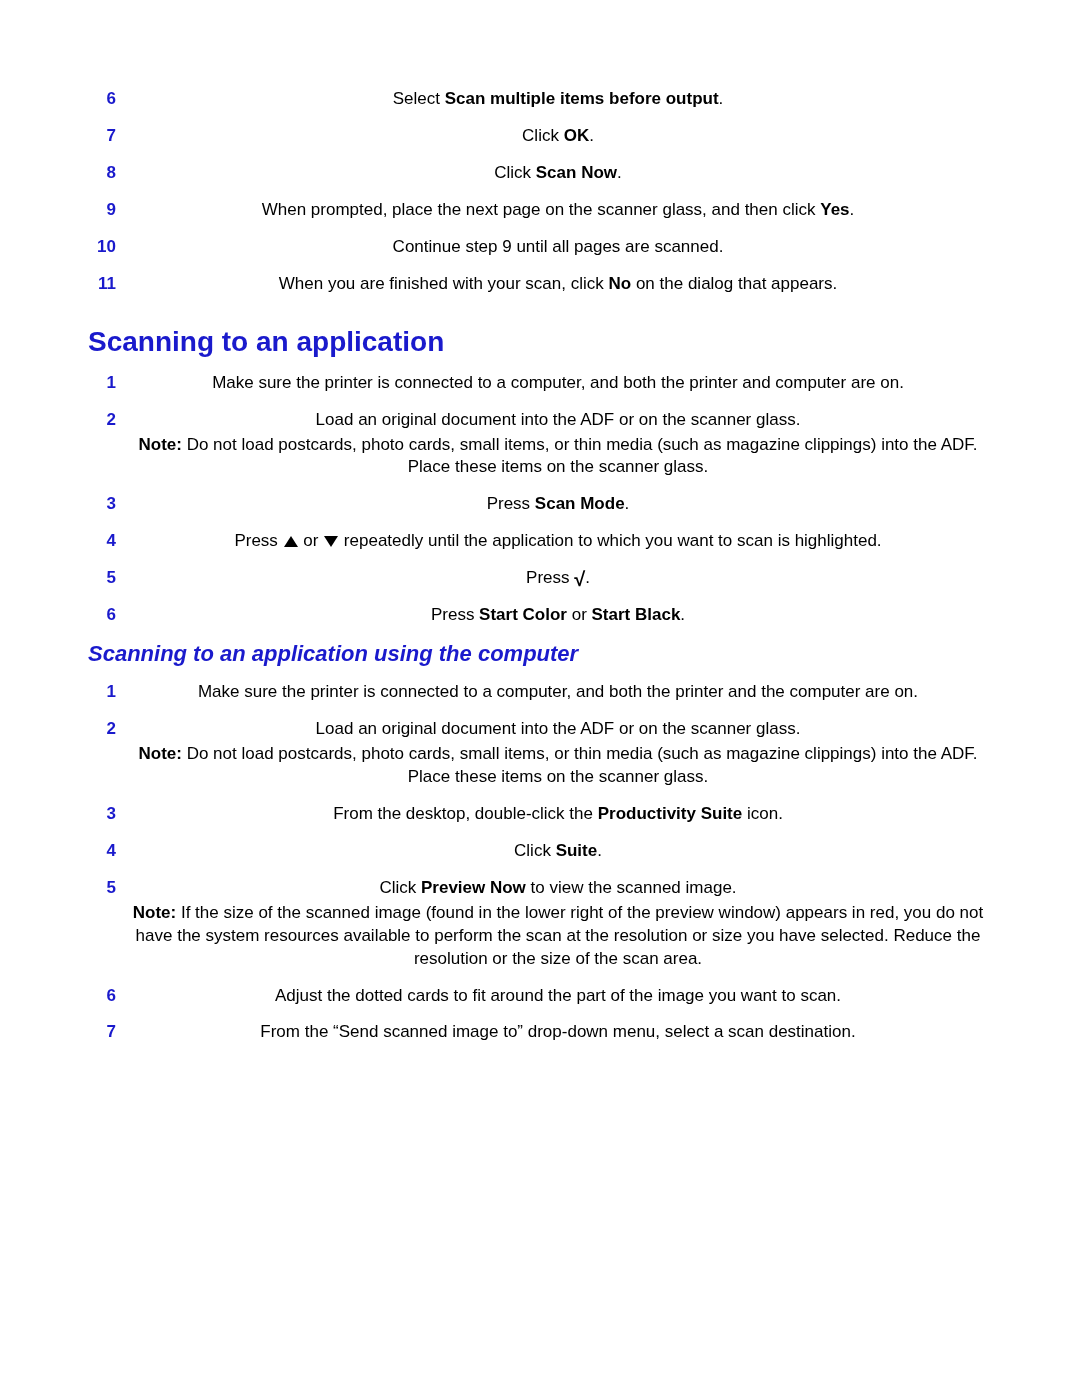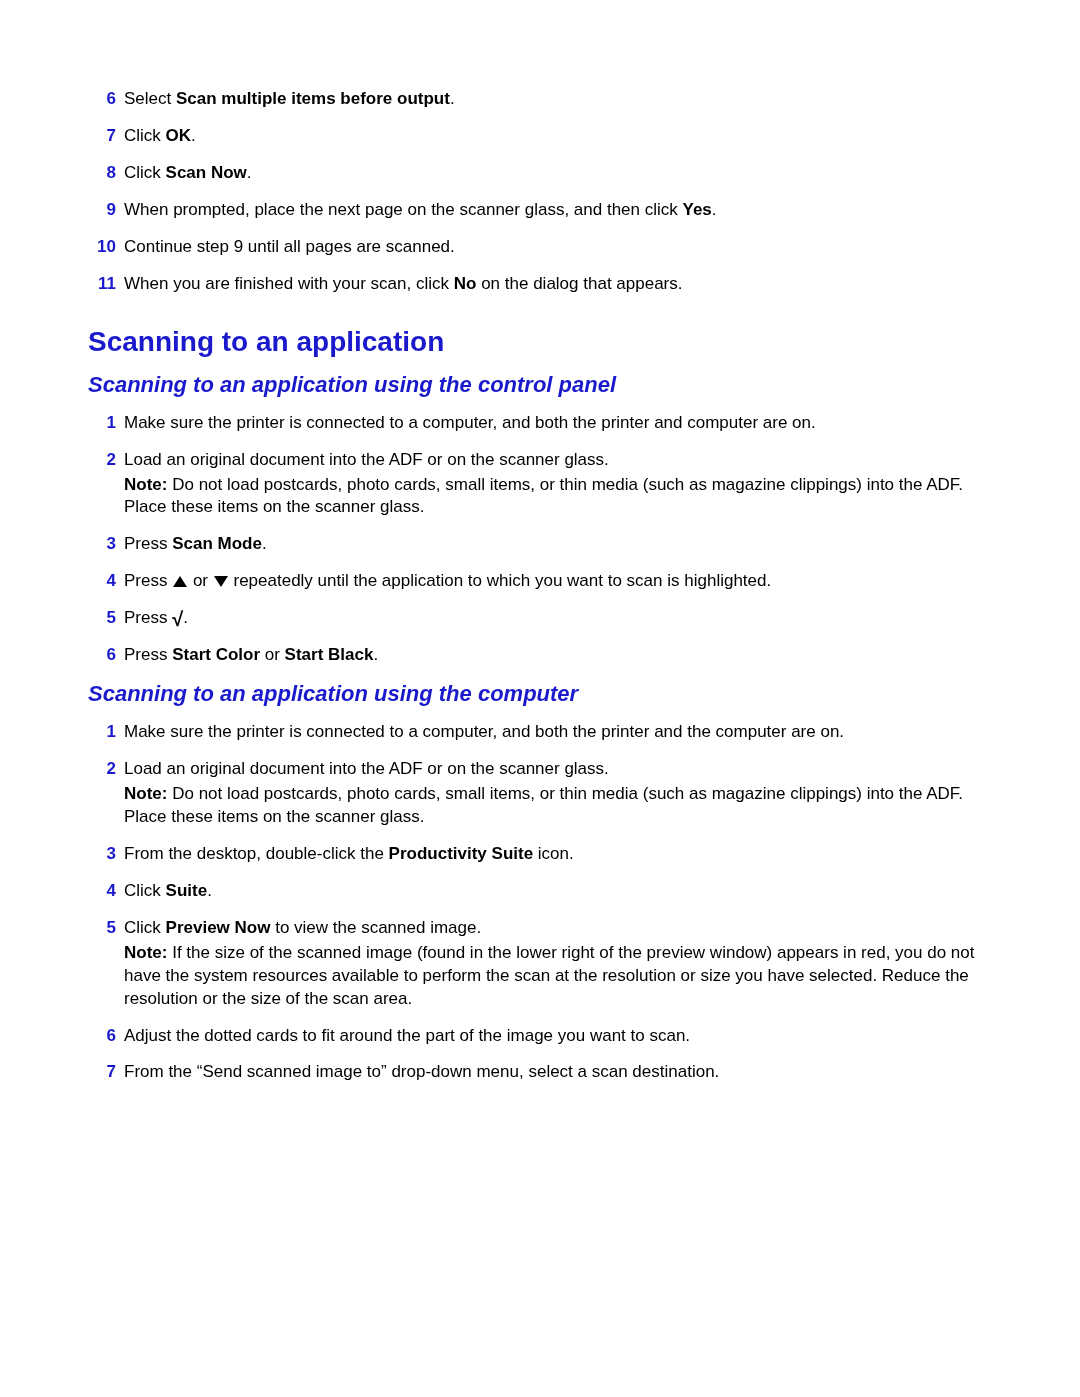--- a/index.html
+++ b/index.html
@@ -31,20 +31,21 @@
   .num {
     color: #1a1acc;
     font-weight: bold;
     width: 28px;
     text-align: right;
     flex-shrink: 0;
     margin-right: 8px;
   }
   .body {
     flex: 1;
+    text-align: center;
   }
   .indent-note {
     margin-top: 2px;
   }
   h2.section-title {
     color: #1a1acc;
     font-size: 28px;
     font-weight: bold;
     margin: 30px 0 14px 0;
   }
@@ -128,21 +129,20 @@
       <li>
         <span class="num">11</span>
         <div class="body">
           <div>When you are finished with your scan, click <b>No</b> on the dialog that appears.</div>
         </div>
       </li>
     </ol>
 
   <h2 class="section-title">Scanning to an application</h2>
 
-  <h3 class="subsection-title">Scanning to an application using the control panel</h3>
   <ol class="list" id="list-sub1">
       <li>
         <span class="num">1</span>
         <div class="body">
           <div>Make sure the printer is connected to a computer, and both the printer and computer are on.</div>
         </div>
       </li>
       <li>
         <span class="num">2</span>
         <div class="body">

